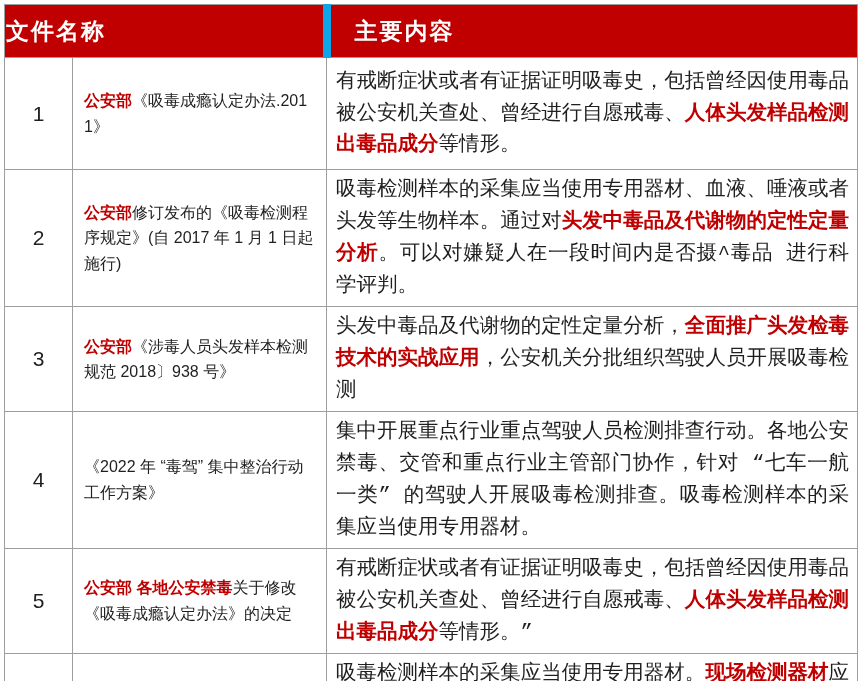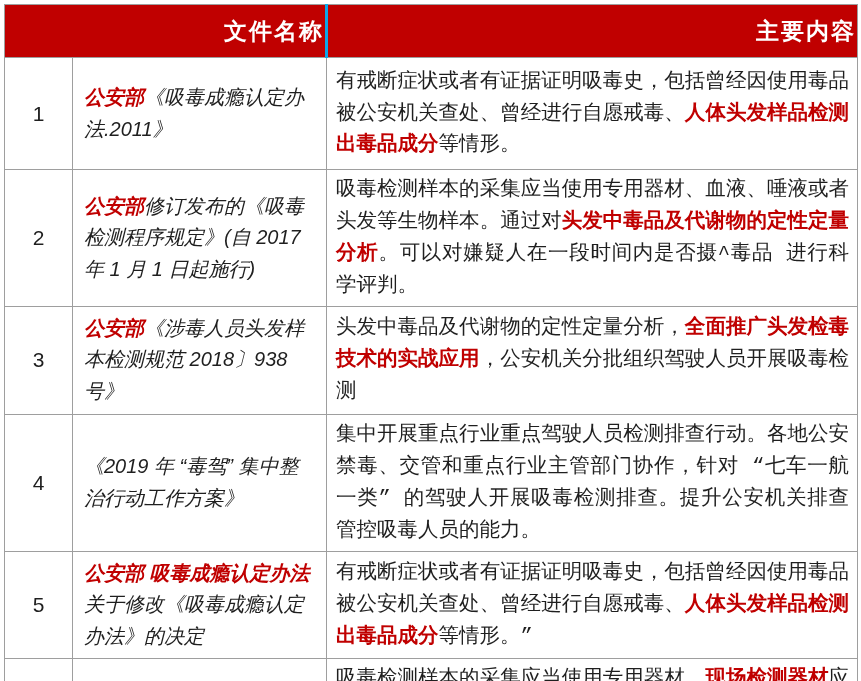--- a/index.html
+++ b/index.html
@@ -29,34 +29,33 @@
     box-sizing:border-box;
     word-break:break-all;
   }
   thead th{
     background:var(--header-bg);
     color:#ffffff;
     font-size:23px;
     font-weight:bold;
     letter-spacing:2px;
     height:53px;
-    text-align:right;
+    text-align:left;
     border-bottom-color:var(--border);
   }
-  thead th.sep{ border-left:3px solid #0ea5e9;padding-left:24px; }
+  thead th.sep{ border-left:8px solid #0ea5e9;padding-left:24px; }
   td.num{
     text-align:center;
     font-size:21px;
     padding:0;
   }
   td.name{
-    font-size:20px;
+    font-size:16px;
     line-height:1.58;
     padding:6px 8px 6px 11px;
-    font-style:italic;
   }
   td.content{
     font-size:20.5px;
     line-height:1.56;
     padding:4px 8px 4px 9px;
     text-align:justify;
     font-family:Liberation Mono, monospace;
   }
   .hl{ color:var(--accent); font-weight:bold; }
   tbody tr:nth-child(1){height:112px;}
@@ -92,26 +91,26 @@
         <td class="name"><span class="hl">公安部</span><span>修订发布的《吸毒检测程序规定》(自 2017 年 1 月 1 日起施行)</span></td>
         <td class="content"><span>吸毒检测样本的采集应当使用专用器材、血液、唾液或者头发等生物样本。通过对</span><span class="hl">头发中毒品及代谢物的定性定量分析</span><span>。可以对嫌疑人在一段时间内是否摄^毒品 进行科学评判。</span></td>
       </tr>
       <tr>
         <td class="num">3</td>
         <td class="name"><span class="hl">公安部</span><span>《涉毒人员头发样本检测规范 2018〕938 号》</span></td>
         <td class="content"><span>头发中毒品及代谢物的定性定量分析，</span><span class="hl">全面推广头发检毒技术的实战应用</span><span>，公安机关分批组织驾驶人员开展吸毒检测</span></td>
       </tr>
       <tr>
         <td class="num">4</td>
-        <td class="name"><span>《2019 年 “毒驾” 集中整治行动工作方案》</span></td>
-        <td class="content"><span>集中开展重点行业重点驾驶人员检测排查行动。各地公安禁毒、交管和重点行业主管部门协作，针对 “七车一航一类” 的驾驶人开展吸毒检测排查。提升公安机关排查管控吸毒人员的能力。</span></td>
+        <td class="name"><span>《2022 年 “毒驾” 集中整治行动工作方案》</span></td>
+        <td class="content"><span>集中开展重点行业重点驾驶人员检测排查行动。各地公安禁毒、交管和重点行业主管部门协作，针对 “七车一航一类” 的驾驶人开展吸毒检测排查。吸毒检测样本的采集应当使用专用器材。</span></td>
       </tr>
       <tr>
         <td class="num">5</td>
-        <td class="name"><span class="hl">公安部 吸毒成瘾认定办法</span><span>关于修改《吸毒成瘾认定办法》的决定</span></td>
+        <td class="name"><span class="hl">公安部 各地公安禁毒</span><span>关于修改《吸毒成瘾认定办法》的决定</span></td>
         <td class="content"><span>有戒断症状或者有证据证明吸毒史，包括曾经因使用毒品被公安机关查处、曾经进行自愿戒毒、</span><span class="hl">人体头发样品检测出毒品成分</span><span>等情形。”</span></td>
       </tr>
       <tr>
         <td class="num">6</td>
         <td class="name"></td>
         <td class="content"><span>吸毒检测样本的采集应当使用专用器材。</span><span class="hl">现场检测器材</span><span>应当是</span></td>
       </tr>
     </tbody>
 </table>
 

